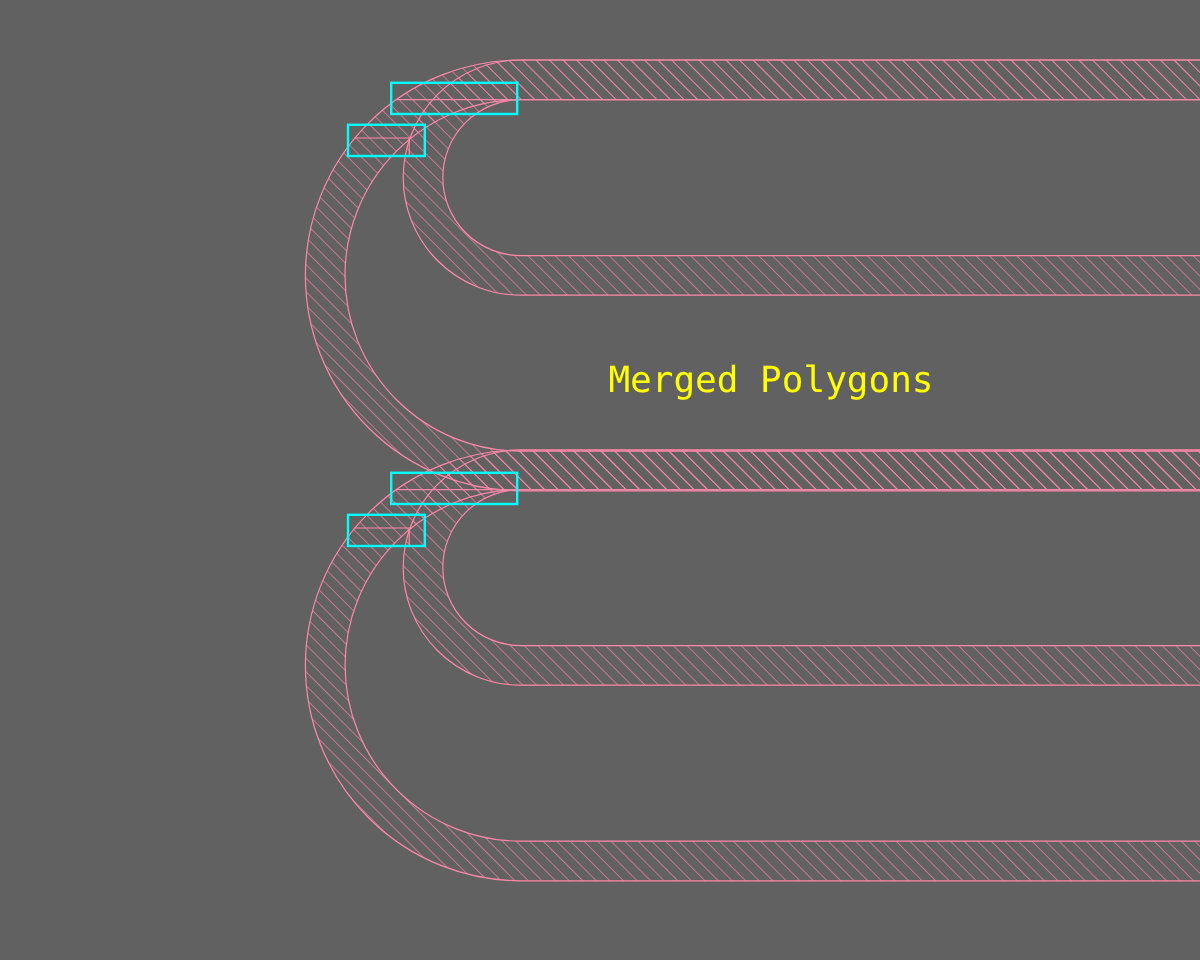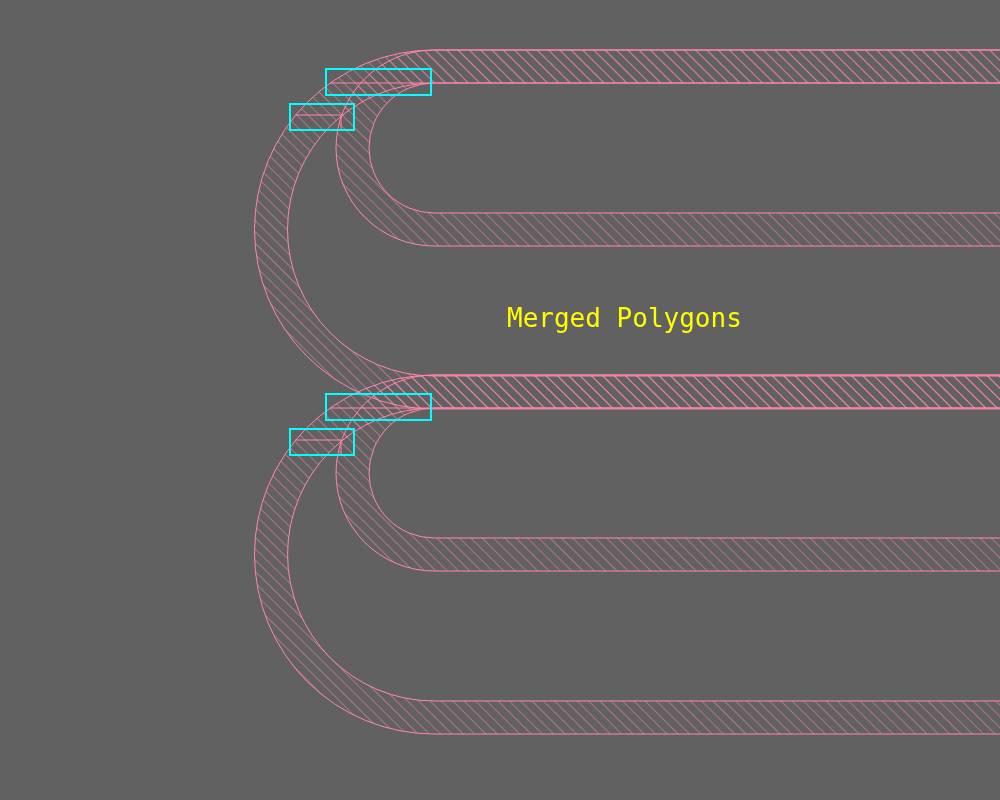--- a/index.html
+++ b/index.html
@@ -1,18 +1,18 @@
 <!DOCTYPE html>
 <html><head>
 <meta charset="utf-8">
 <style>
   html, body { margin: 0; padding: 0; }
   body { width: 1000px; height: 800px; background: #616161; overflow: hidden; position: relative; }
   svg { position: absolute; left: 0; top: 0; }
-  .label { position: absolute; left: 507px; top: 300px; font-family: "DejaVu Sans Mono", monospace; font-size: 26px; color: #ffff00; white-space: nowrap; line-height: 36px; text-align: center; }
+  .label { position: absolute; left: 507px; top: 300px; font-family: "DejaVu Sans Mono", monospace; font-size: 30px; color: #ffff00; white-space: nowrap; line-height: 36px; text-align: center; }
 </style>
 </head>
 <body style="background: rgb(97, 97, 97);">
 
 <svg width="1000" height="800" viewBox="0 0 1000 800" xmlns="http://www.w3.org/2000/svg">
   <defs>
     <pattern id="hatch" patternUnits="userSpaceOnUse" width="8" height="8" patternTransform="rotate(-45)">
       <line x1="0" y1="0" x2="0" y2="8" stroke="#ff88aa" stroke-width="1"></line>
     </pattern>
   </defs>

